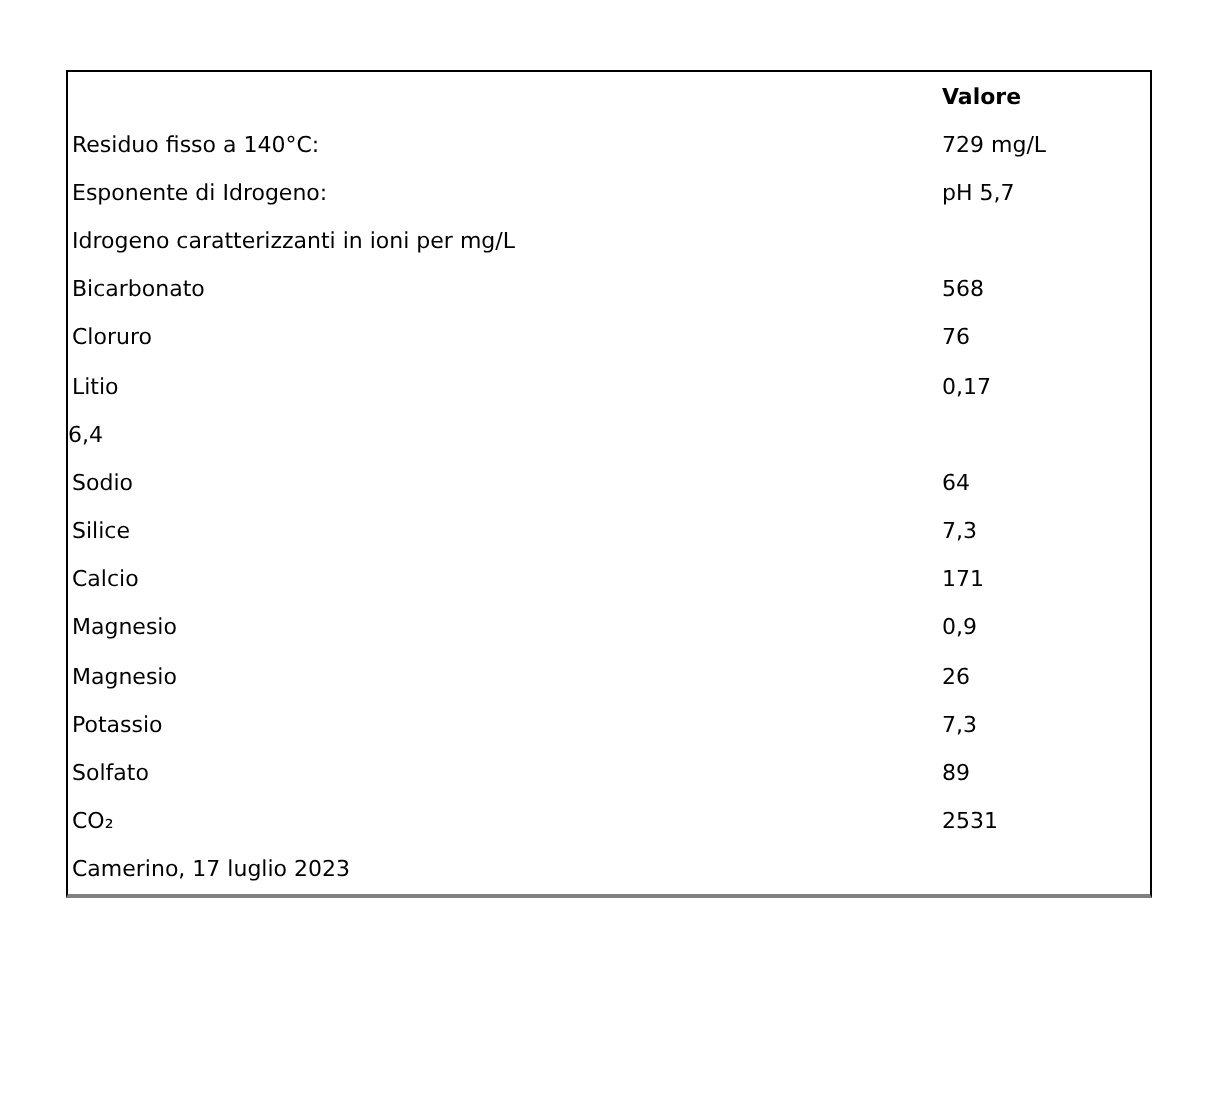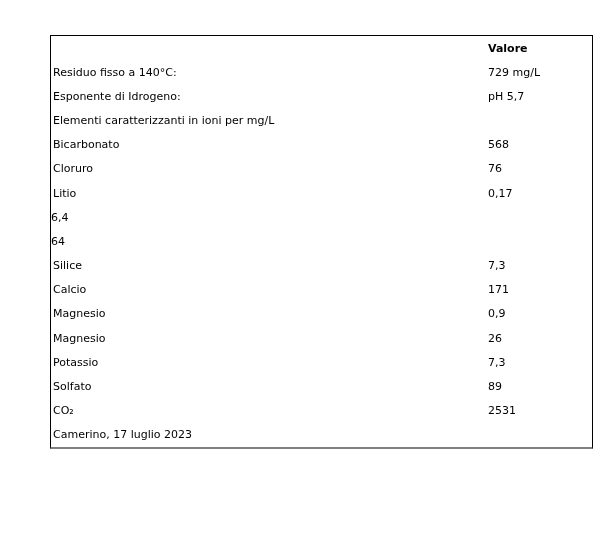--- a/index.html
+++ b/index.html
@@ -9,21 +9,21 @@
   }
   body {
     width: 612px;
     height: 560px;
     position: relative;
     font-family: "DejaVu Sans", sans-serif;
     color: #000000;
   }
   .sheet {
     position: absolute;
-    left: 50px;
+    left: 33px;
     top: 35px;
     width: 543px;
     height: 414px;
     box-sizing: border-box;
     background: #ffffff;
     border: 1px solid #000000;
     border-bottom: 2px solid #808080;
     display: flex;
     flex-direction: column;
   }
@@ -62,39 +62,40 @@
 
   <div class="row">
     <span class="cell label">Residuo fisso a 140°C:</span>
     <span class="cell value">729 mg/L</span>
   </div>
   <div class="row">
     <span class="cell label">Esponente di Idrogeno:</span>
     <span class="cell value">pH 5,7</span>
   </div>
   <div class="row">
-    <span class="cell label">Elementi caratterizzanti in ioni per mg/L</span>
+    <span class="cell label">Idrogeno caratterizzanti in ioni per mg/L</span>
     <span class="cell value"></span>
   </div>
   <div class="row">
     <span class="cell label">Bicarbonato</span>
     <span class="cell value">568</span>
   </div>
   <div class="row">
     <span class="cell label">Cloruro</span>
     <span class="cell value">76</span>
   </div>
   <div class="row">
     <span class="cell label">Litio</span>
     <span class="cell value">0,17</span>
   </div>
   <div class="row">
     <span class="cell value">6,4</span>
   </div>
   <div class="row">
+    <span class="cell label">Sodio</span>
     <span class="cell value">64</span>
   </div>
   <div class="row">
     <span class="cell label">Silice</span>
     <span class="cell value">7,3</span>
   </div>
   <div class="row">
     <span class="cell label">Calcio</span>
     <span class="cell value">171</span>
   </div>

